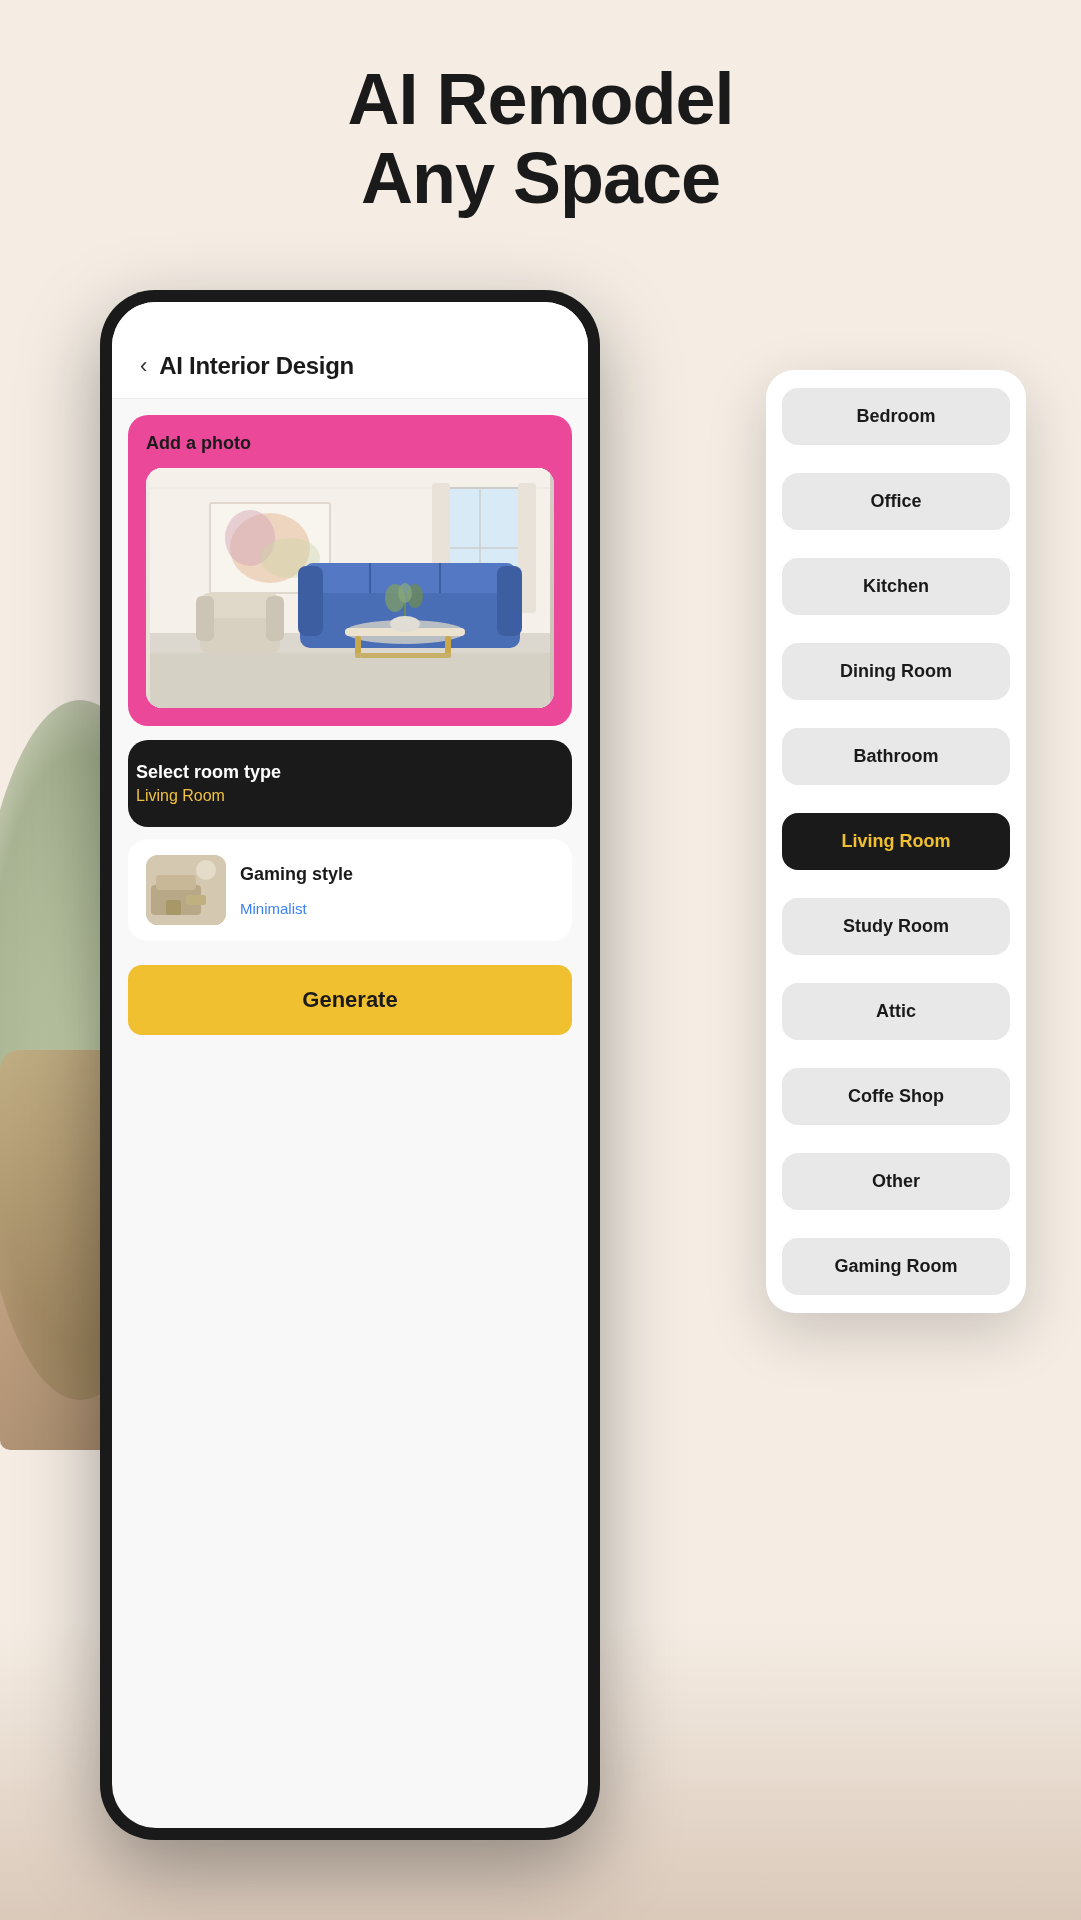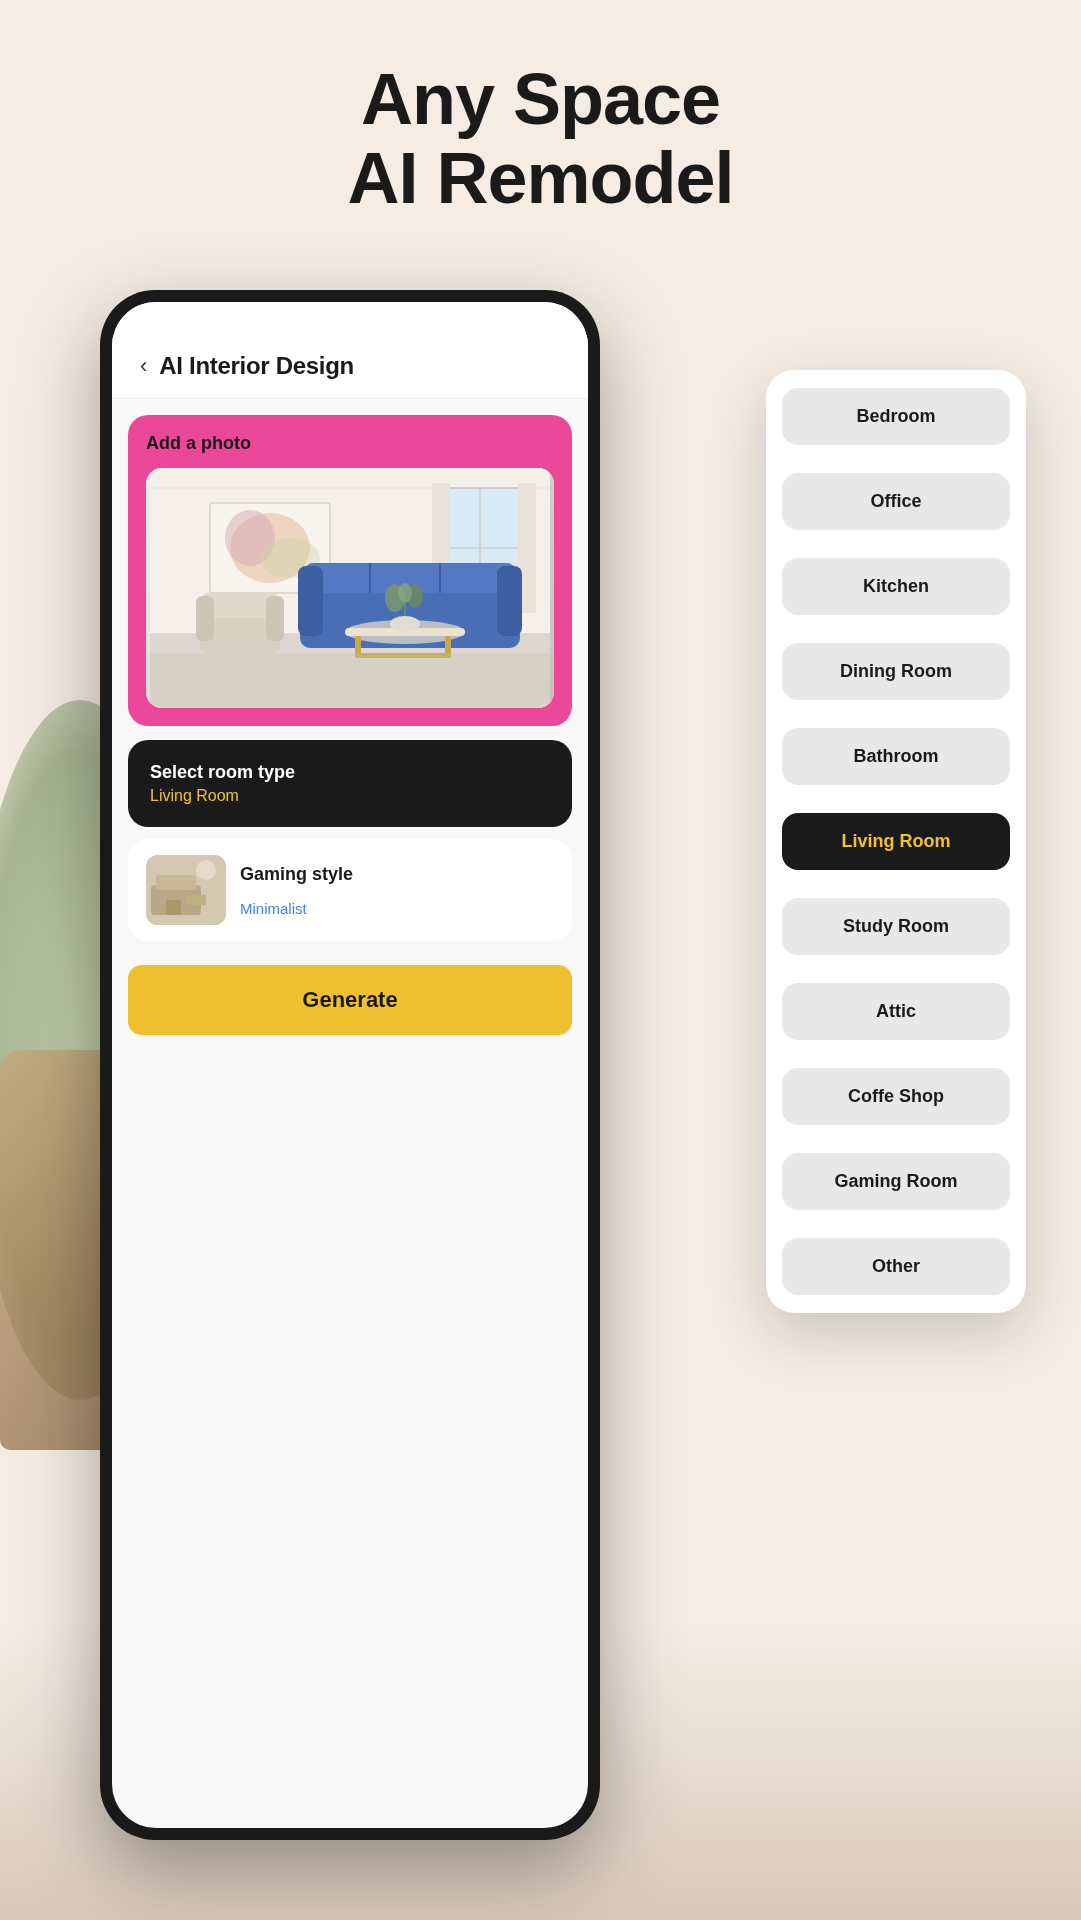--- a/index.html
+++ b/index.html
@@ -144,21 +144,21 @@
     .room-svg {
       width: 100%;
       height: 100%;
     }
 
     
     .select-room-section {
       background: #1a1a1a;
       margin: 14px 16px 0;
       border-radius: 20px;
-      padding: 22px 22px;
+      padding: 22px 8px;
     }
 
     .select-room-label {
       font-size: 18px;
       font-weight: 700;
       color: #ffffff;
       margin-bottom: 4px;
     }
 
     .select-room-value {
@@ -253,22 +253,22 @@
     }
   </style>
 </head>
 <body>
 
 <div class="bg-plant-left"></div>
 <div class="bg-basket"></div>
 <div class="bg-floor"></div>
 
 <div class="page-title">
+  <div>AI Remodel</div>
   <div>Any Space</div>
-  <div>AI Remodel</div>
 </div>
 
 <div class="phone-mockup">
   <div class="phone-screen">
 
     <div class="phone-header">
       <span class="back-arrow">‹</span>
       <span class="screen-title">AI Interior Design</span>
     </div>
 
@@ -360,15 +360,15 @@
 <div class="dropdown-panel" id="dropdown-panel">
 <div class="dropdown-item">Bedroom</div>
     <div class="dropdown-item">Office</div>
     <div class="dropdown-item">Kitchen</div>
     <div class="dropdown-item">Dining Room</div>
     <div class="dropdown-item">Bathroom</div>
     <div class="dropdown-item active">Living Room</div>
     <div class="dropdown-item">Study Room</div>
     <div class="dropdown-item">Attic</div>
     <div class="dropdown-item">Coffe Shop</div>
+    <div class="dropdown-item">Other</div>
     <div class="dropdown-item">Gaming Room</div>
-    <div class="dropdown-item">Other</div>
   </div>
 
 </body></html>

